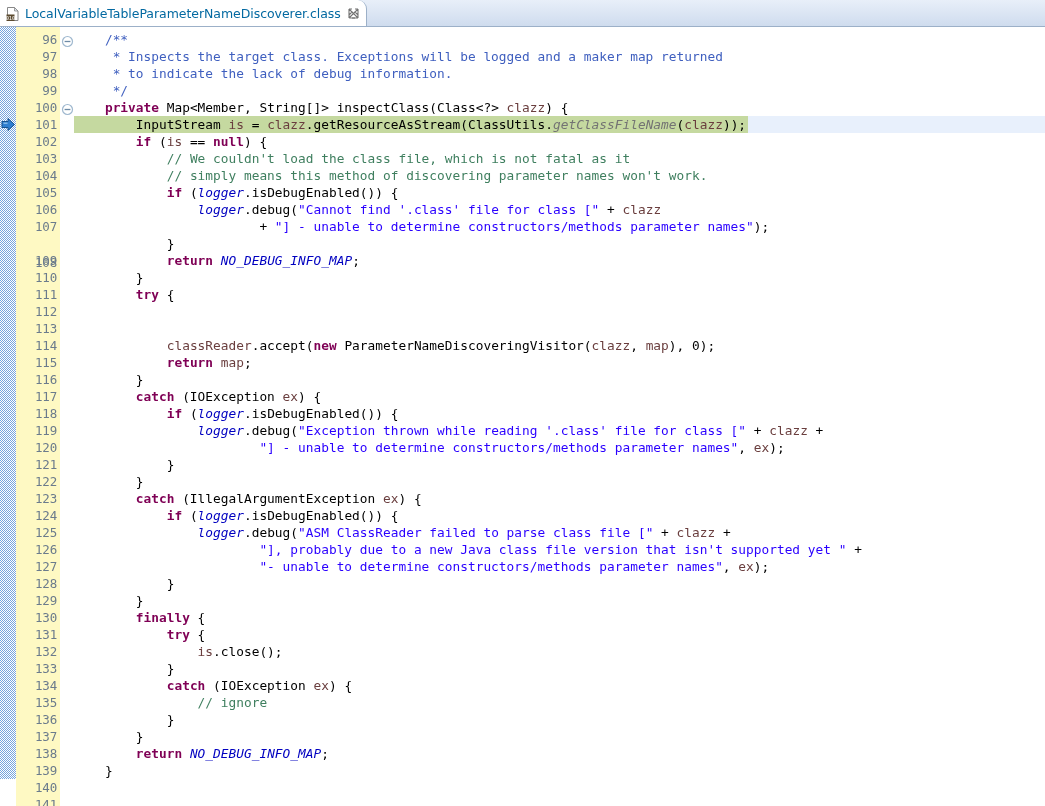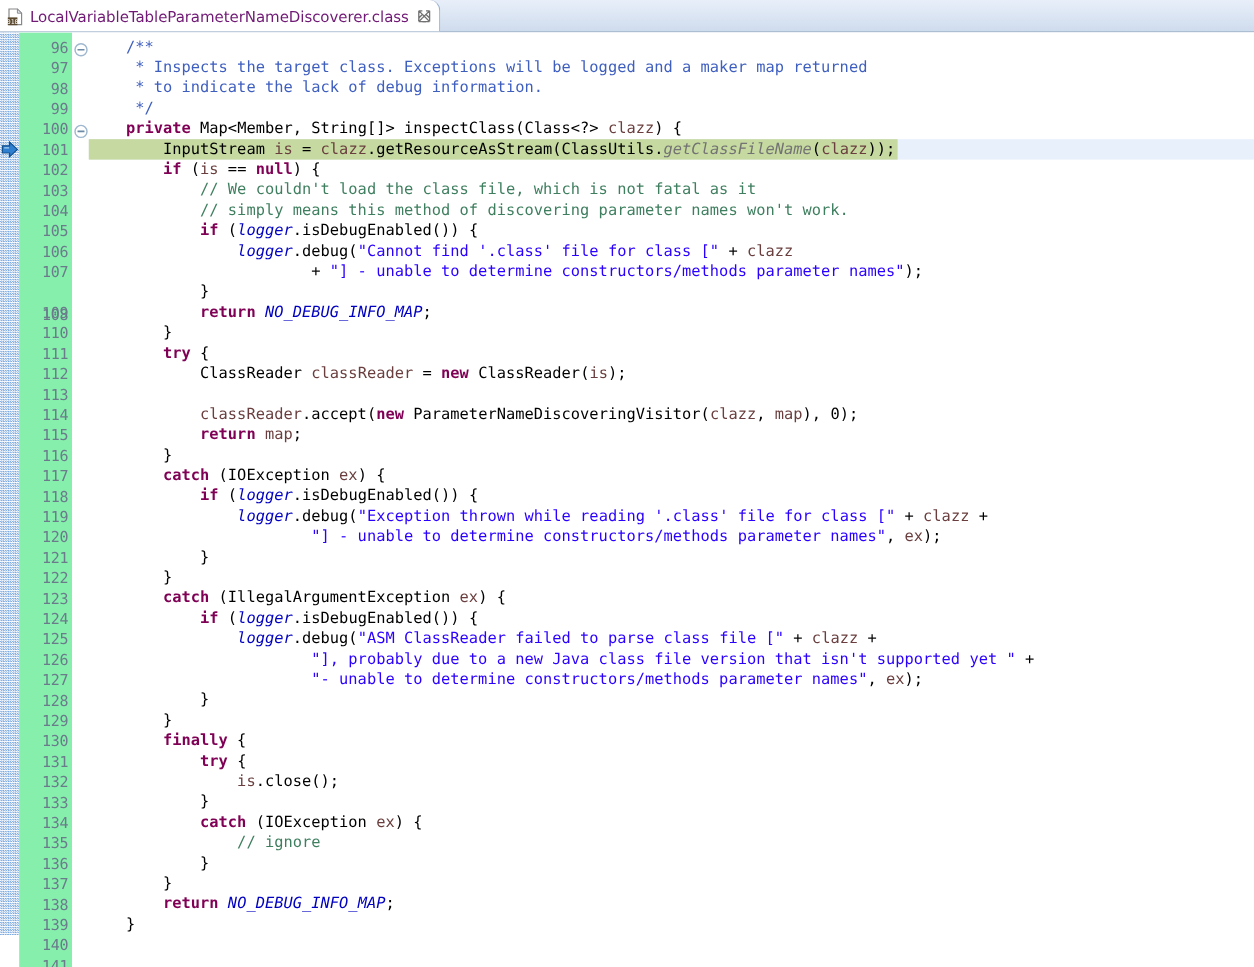--- a/index.html
+++ b/index.html
@@ -32,21 +32,21 @@
     height: 27px;
     display: flex;
     align-items: center;
     padding: 0 6px 0 5px;
     background: #ffffff;
     border-right: 1px solid #9cb0c8;
     border-top-right-radius: 9px;
     box-sizing: border-box;
     font-family: "DejaVu Sans", sans-serif;
     font-size: 12.5px;
-    color: #701a75;
+    color: #0369a1;
     white-space: nowrap;
   }
   .tab-icon {
     width: 16px;
     height: 16px;
     margin-right: 4px;
     flex: 0 0 16px;
     position: relative;
   }
   .tab-title {
@@ -99,21 +99,21 @@
     z-index: 6;
   }
 
   
   .gutter {
     position: absolute;
     left: 16px;
     top: 0;
     width: 44px;
     height: 100%;
-    background: #86efac;
+    background: #fef9c3;
   }
   .lnum {
     position: absolute;
     right: 3px;
     width: 41px;
     text-align: right;
     font-family: "DejaVu Sans Mono", monospace;
     font-size: 12.5px;
     line-height: 17px;
     color: #6b7b8c;
@@ -276,21 +276,20 @@
       <div class="cline" style="top: 123px;"><span class="txt"><span>            </span><span class="cmt">// We couldn't load the class file, which is not fatal as it</span></span></div>
       <div class="cline" style="top: 106px;"><span class="txt"><span>        </span><span class="kw">if</span><span class="plain"> (</span><span class="lvar">is</span><span class="plain"> == </span><span class="kw">null</span><span class="plain">) {</span></span></div>
       <div class="cline" style="top: 140px;"><span class="txt"><span>            </span><span class="cmt">// simply means this method of discovering parameter names won't work.</span></span></div>
       <div class="cline" style="top: 157px;"><span class="txt"><span>            </span><span class="kw">if</span><span class="plain"> (</span><span class="fld">logger</span><span class="plain">.isDebugEnabled()) {</span></span></div>
       <div class="cline" style="top: 174px;"><span class="txt"><span>                </span><span class="fld">logger</span><span class="plain">.debug(</span><span class="str">"Cannot find '.class' file for class ["</span><span class="plain"> + </span><span class="lvar">clazz</span></span></div>
       <div class="cline" style="top: 191px;"><span class="txt"><span>                        </span><span class="plain">+ </span><span class="str">"] - unable to determine constructors/methods parameter names"</span><span class="plain">);</span></span></div>
       <div class="cline" style="top: 208px;"><span class="txt"><span>            </span><span class="plain">}</span></span></div>
       <div class="cline" style="top: 225px;"><span class="txt"><span>            </span><span class="kw">return</span><span class="plain"> </span><span class="sfld">NO_DEBUG_INFO_MAP</span><span class="plain">;</span></span></div>
       <div class="cline" style="top: 242px;"><span class="txt"><span>        </span><span class="plain">}</span></span></div>
       <div class="cline" style="top: 259px;"><span class="txt"><span>        </span><span class="kw">try</span><span class="plain"> {</span></span></div>
-      <div class="cline" style="top: 276px;"><span class="txt"><span>            </span><span class="plain">ClassReader </span><span class="lvar">classReader</span><span class="plain"> = </span><span class="kw">new</span><span class="plain"> ClassReader(</span><span class="lvar">is</span><span class="plain">);</span></span></div>
       <div class="cline" style="top: 310px;"><span class="txt"><span>            </span><span class="lvar">classReader</span><span class="plain">.accept(</span><span class="kw">new</span><span class="plain"> ParameterNameDiscoveringVisitor(</span><span class="lvar">clazz</span><span class="plain">, </span><span class="lvar">map</span><span class="plain">), 0);</span></span></div>
       <div class="cline" style="top: 327px;"><span class="txt"><span>            </span><span class="kw">return</span><span class="plain"> </span><span class="lvar">map</span><span class="plain">;</span></span></div>
       <div class="cline" style="top: 344px;"><span class="txt"><span>        </span><span class="plain">}</span></span></div>
       <div class="cline" style="top: 361px;"><span class="txt"><span>        </span><span class="kw">catch</span><span class="plain"> (IOException </span><span class="lvar">ex</span><span class="plain">) {</span></span></div>
       <div class="cline" style="top: 378px;"><span class="txt"><span>            </span><span class="kw">if</span><span class="plain"> (</span><span class="fld">logger</span><span class="plain">.isDebugEnabled()) {</span></span></div>
       <div class="cline" style="top: 395px;"><span class="txt"><span>                </span><span class="fld">logger</span><span class="plain">.debug(</span><span class="str">"Exception thrown while reading '.class' file for class ["</span><span class="plain"> + </span><span class="lvar">clazz</span><span class="plain"> +</span></span></div>
       <div class="cline" style="top: 412px;"><span class="txt"><span>                        </span><span class="str">"] - unable to determine constructors/methods parameter names"</span><span class="plain">, </span><span class="lvar">ex</span><span class="plain">);</span></span></div>
       <div class="cline" style="top: 429px;"><span class="txt"><span>            </span><span class="plain">}</span></span></div>
       <div class="cline" style="top: 446px;"><span class="txt"><span>        </span><span class="plain">}</span></span></div>
       <div class="cline" style="top: 463px;"><span class="txt"><span>        </span><span class="kw">catch</span><span class="plain"> (IllegalArgumentException </span><span class="lvar">ex</span><span class="plain">) {</span></span></div>

